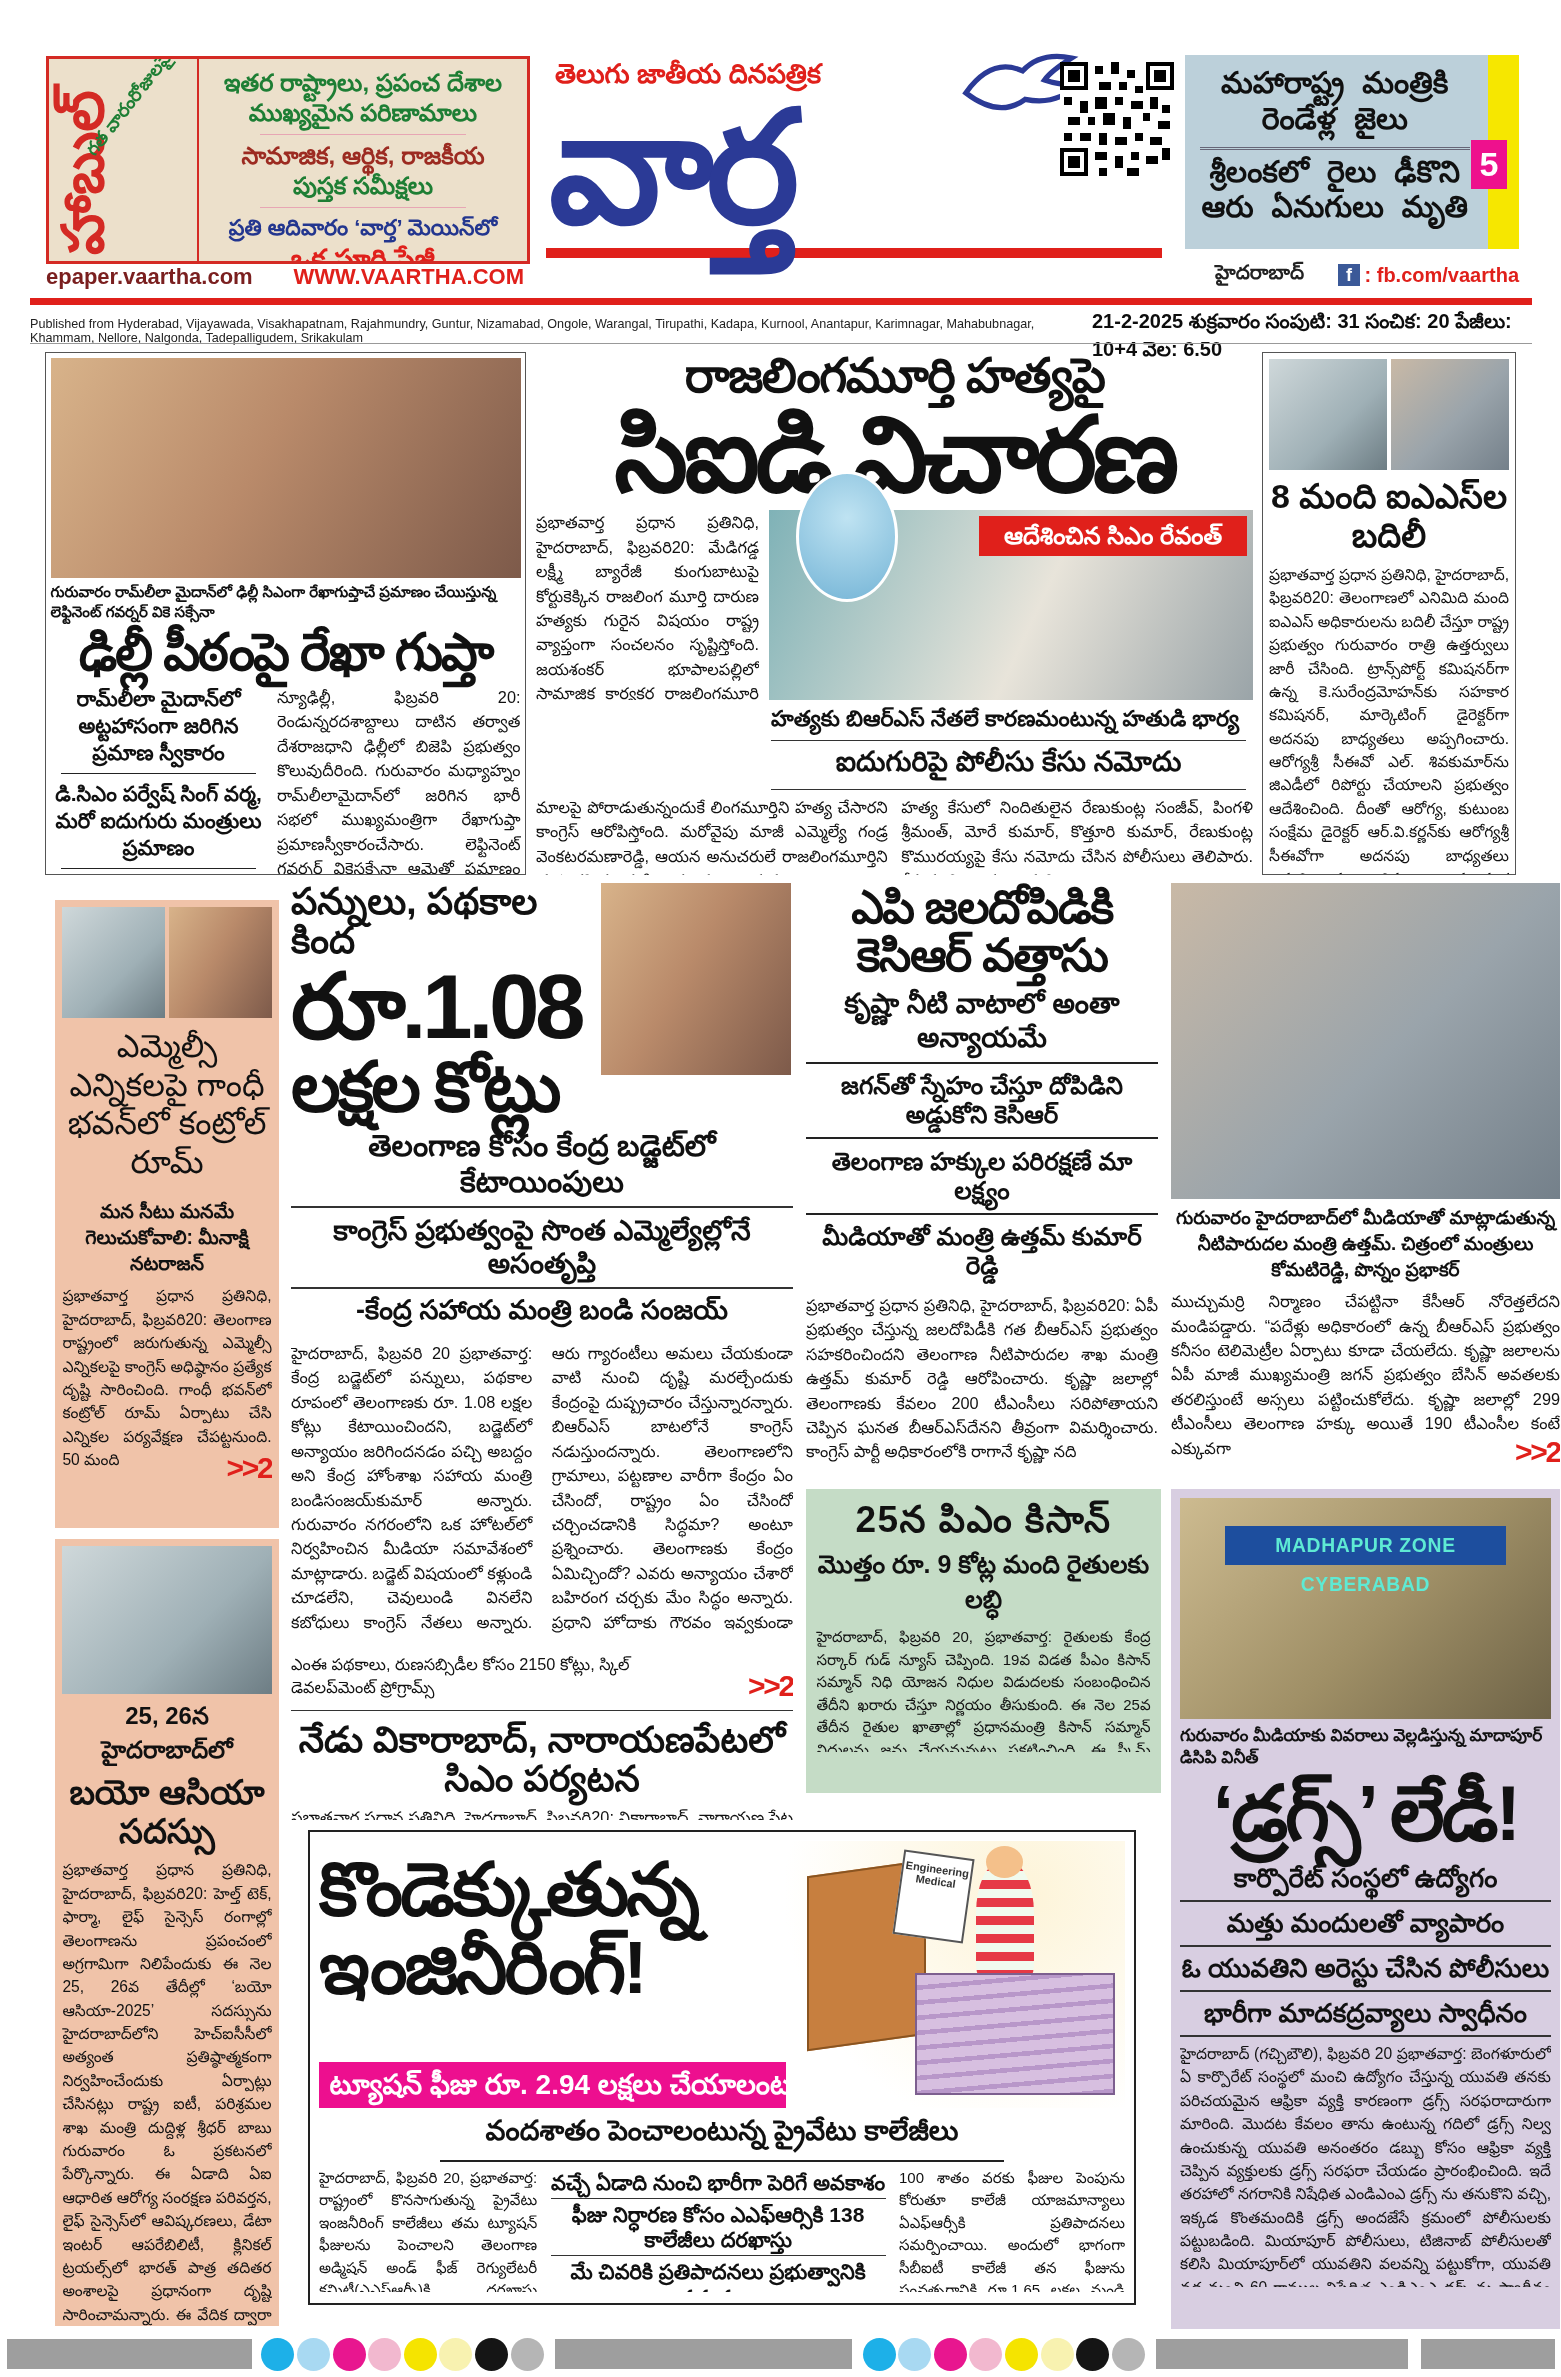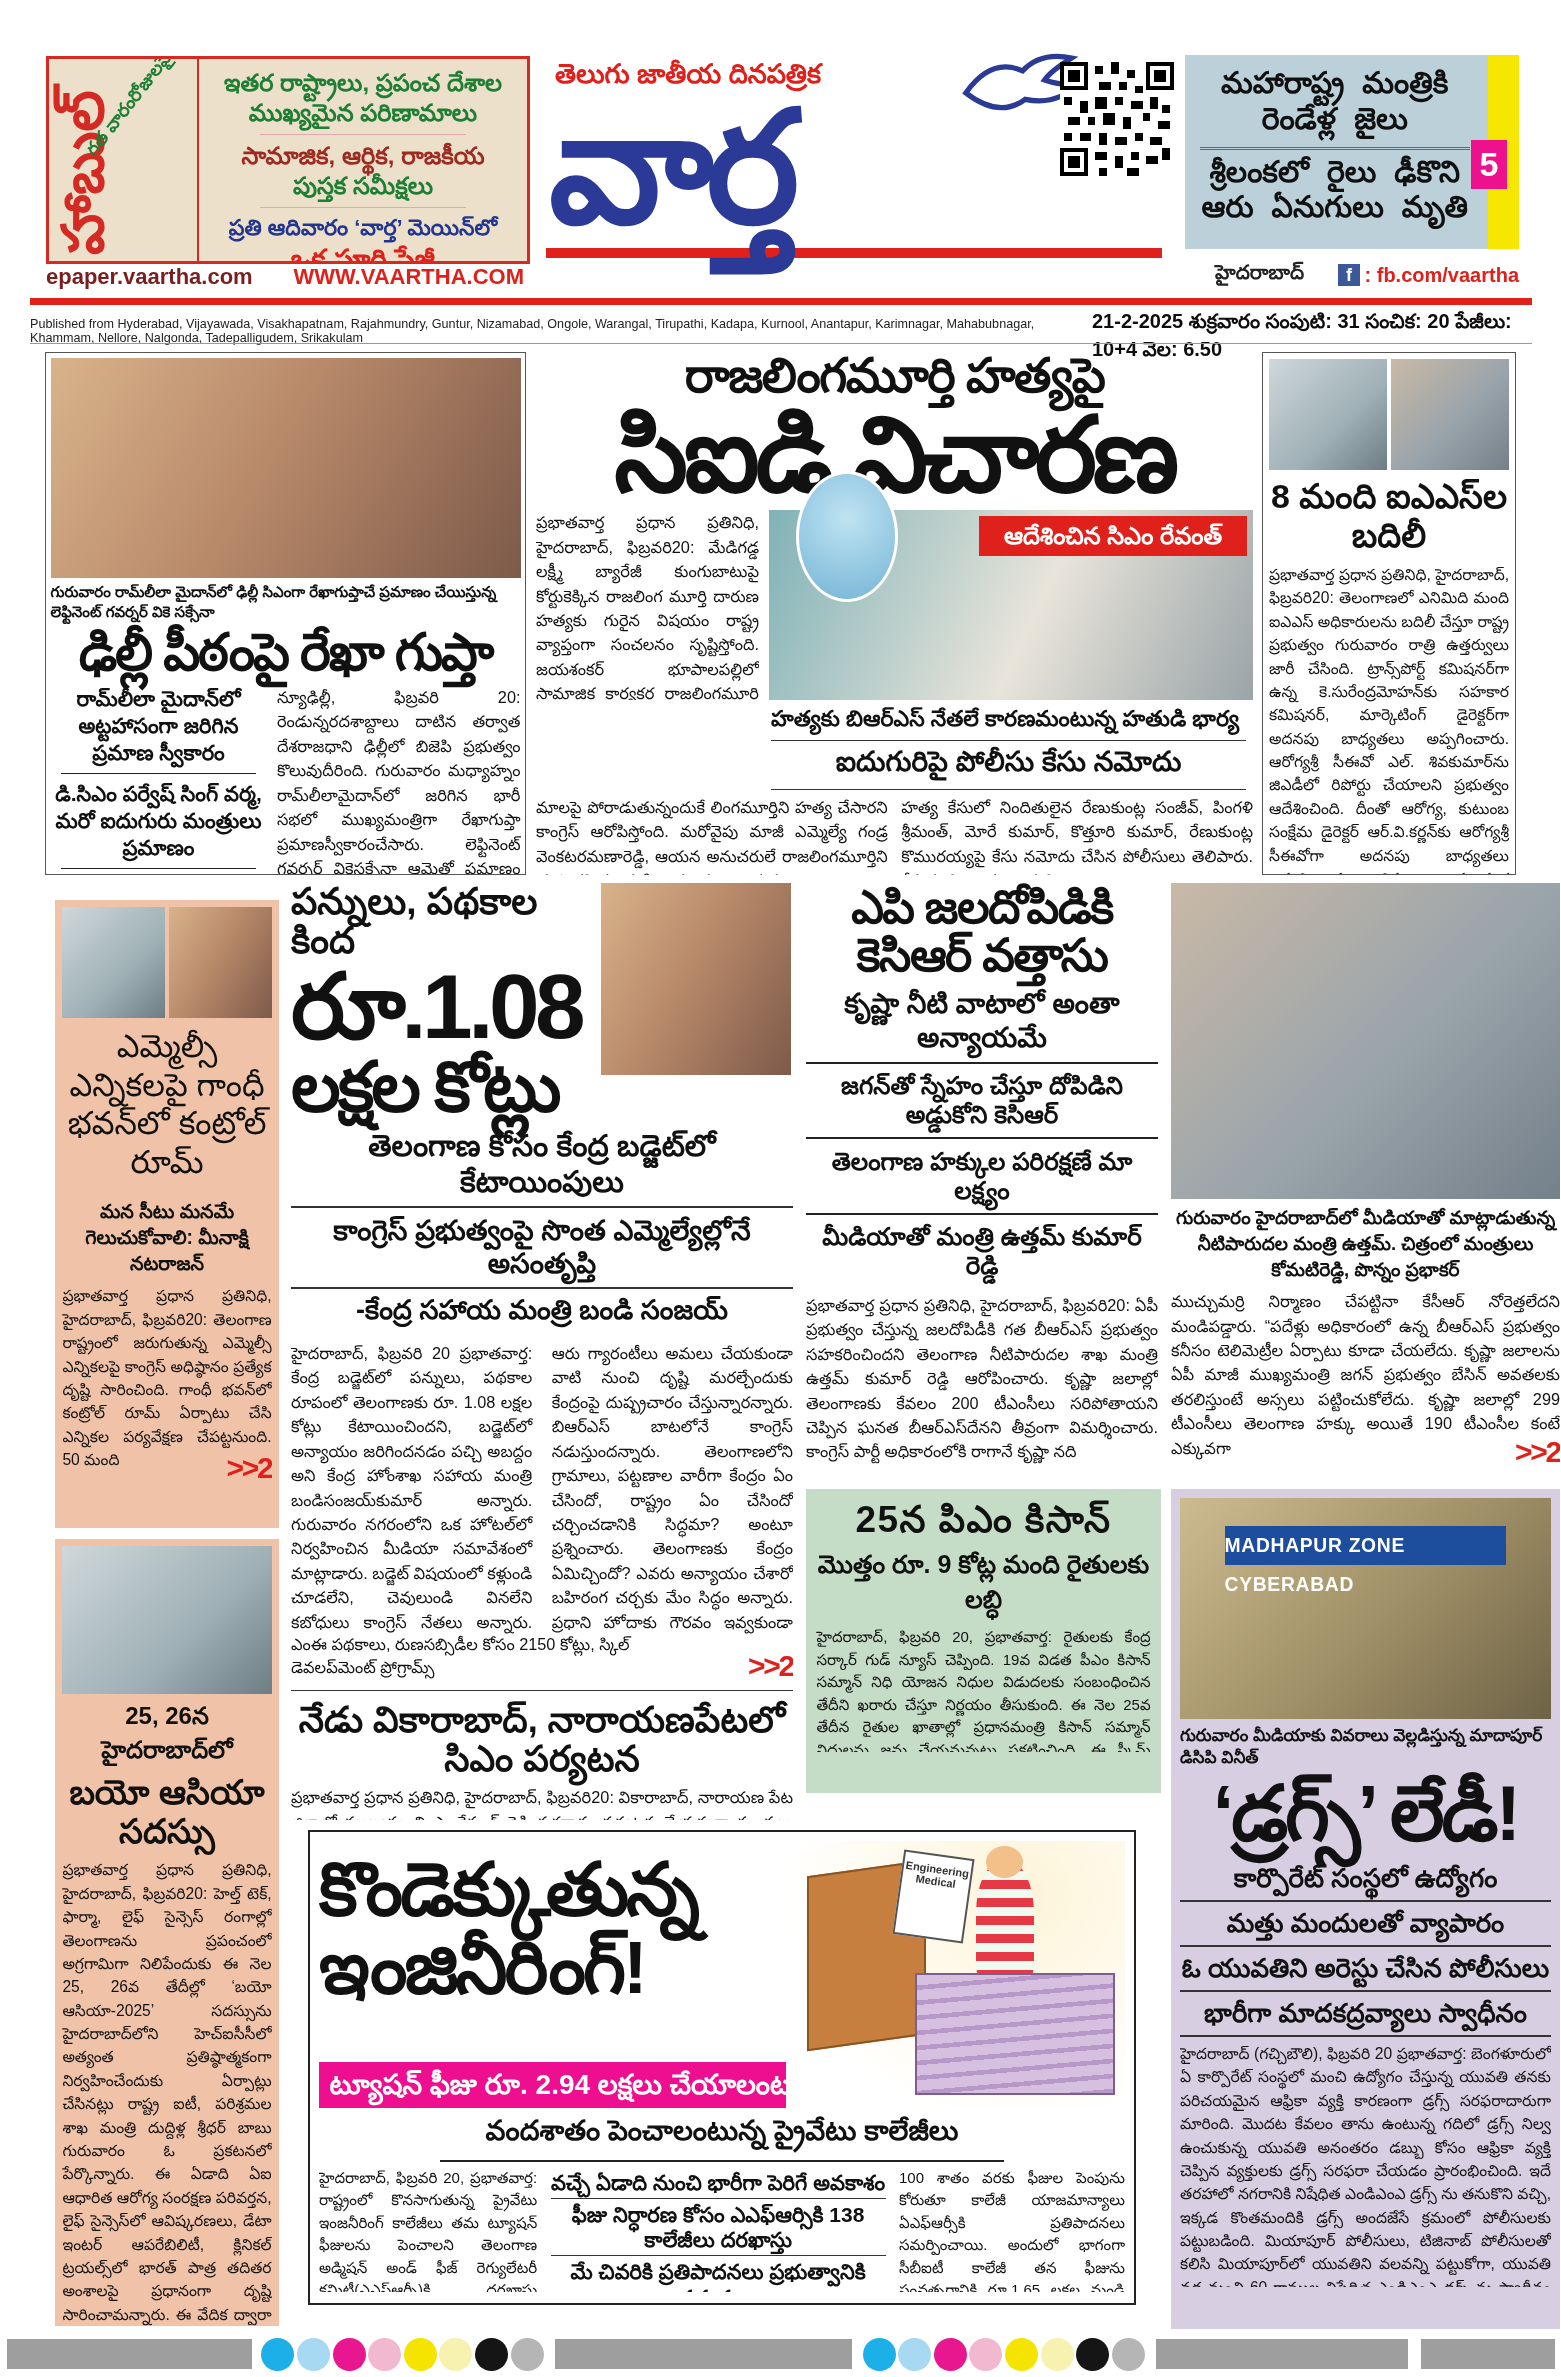--- a/index.html
+++ b/index.html
@@ -110,21 +110,21 @@
   #bud-headrow{display:flex;gap:7.4px;}
   #bud-headcol{width:303px;}
   #bud-kicker{font-size:37px;font-weight:800;line-height:1.05;}
   #bud-big1{font-size:91px;font-weight:800;letter-spacing:-4.5px;line-height:1.0;}
   #bud-big2{font-size:70px;font-weight:800;letter-spacing:-3px;line-height:1.0;}
   #bud-photo{width:190px;height:192px;}
   .bud-sub1{font-size:30px;font-weight:800;text-align:center;border-bottom:2.2px solid #333;padding:6px 0;line-height:1.2;}
   .bud-sub2{font-size:28px;font-weight:800;text-align:center;border-bottom:2.2px solid #333;padding:6px 0;line-height:1.2;}
   .bud-sub3{font-size:27px;font-weight:800;text-align:center;padding:6px 0;}
   #bud-body{column-count:2;column-gap:19.3px;font-size:16.3px;height:294px;overflow:hidden;margin-top:3px;}
-  #bud-tail{display:flex;justify-content:space-between;align-items:flex-end;font-size:16.3px;margin-top:0;gap:36px;}
+  #bud-tail{display:flex;justify-content:space-between;align-items:flex-end;font-size:16.3px;margin-top:20px;gap:36px;}
   #bud-div{border-top:1.5px solid #333;margin:9px 0;}
   #tour-head{font-size:36px;font-weight:800;text-align:center;line-height:1.1;margin-bottom:6px;}
   #tour-body{font-size:16.3px;height:156px;overflow:hidden;}
 
   #art-kcr{left:806px;top:883px;width:352px;height:598px;overflow:hidden;}
   #kcr-head{font-size:46px;font-weight:800;text-align:center;letter-spacing:-1.5px;line-height:1.05;}
   .kcr-s1{font-size:28px;font-weight:800;text-align:center;border-bottom:2.2px solid #222;padding:7.4px 0;line-height:1.2;}
   .kcr-s2{font-size:24.5px;font-weight:800;text-align:center;border-bottom:2.2px solid #222;padding:7.4px 0;line-height:1.2;}
   #kcr-body{font-size:16.3px;height:245px;overflow:hidden;margin-top:4.5px;}
 
@@ -135,22 +135,22 @@
   #kcr-jump{float:right;margin-top:1.5px;}
 
   #art-kisan{left:806px;top:1489px;width:355px;height:304px;background:#c5dcc6;padding:10.4px;box-sizing:border-box;overflow:hidden;}
   #kis-kicker{font-size:37px;font-weight:800;text-align:center;letter-spacing:1.5px;}
   #kis-head{font-size:59px;font-weight:800;text-align:center;letter-spacing:-1.5px;line-height:1.0;margin:3px 0;}
   #kis-sub{font-size:25px;font-weight:800;text-align:center;margin-bottom:6px;}
   #kis-body{font-size:15px;height:126px;overflow:hidden;}
 
   #art-drugs{left:1171px;top:1489px;width:389px;height:840px;background:#d8cee1;padding:9px;box-sizing:border-box;overflow:hidden;}
   #drug-photo{position:relative;width:100%;height:221px;}
-  #drug-banner{position:absolute;left:12%;top:28px;width:76%;height:39px;background:#1d4e9e;color:#ffffff;
-               font-size:19.3px;font-weight:800;line-height:39px;letter-spacing:0.7px;}
+  #drug-banner{position:absolute;left:12%;top:28px;width:76%;height:39px;background:#1d4e9e;color:#5eead4;
+               font-size:19.3px;font-weight:800;text-align:center;line-height:39px;letter-spacing:0.7px;}
   #drug-cap{font-size:17px;font-weight:bold;margin:6px 0;line-height:1.3;}
   #drug-head{font-size:77px;font-weight:800;text-align:center;letter-spacing:-3px;line-height:1.0;margin:4.5px 0;}
   .drug-sub{font-size:26px;font-weight:800;text-align:center;padding:6px 0;border-bottom:2.2px solid #333;line-height:1.2;}
   .drug-sub:last-of-type{border-bottom:none;}
   #drug-body{font-size:15.6px;height:245px;overflow:hidden;margin-top:4.5px;}
 
   
   #art-engg{left:308px;top:1830px;width:828px;height:475px;border:2.2px solid #222;padding:9px;box-sizing:border-box;overflow:hidden;}
   #eng-headrow{display:flex;height:267px;}
   #eng-left{width:58%;display:flex;flex-direction:column;justify-content:space-between;}

